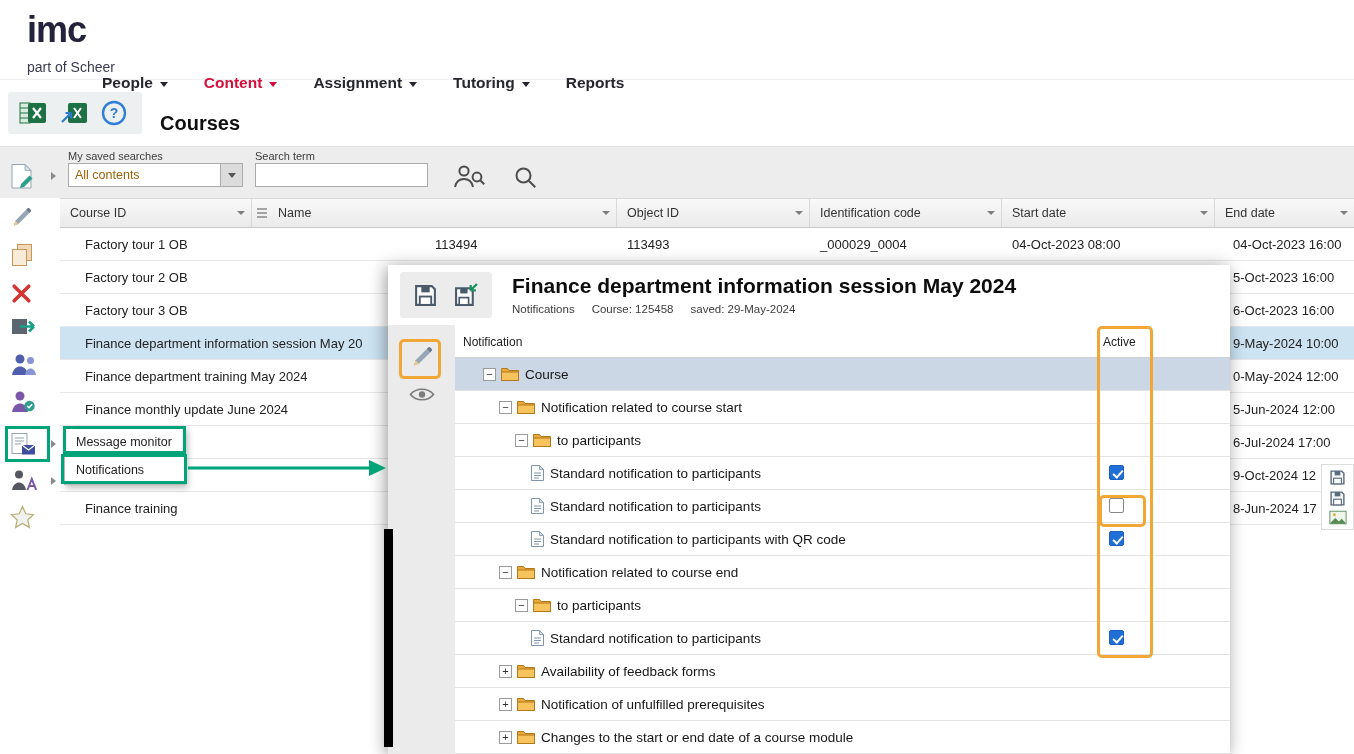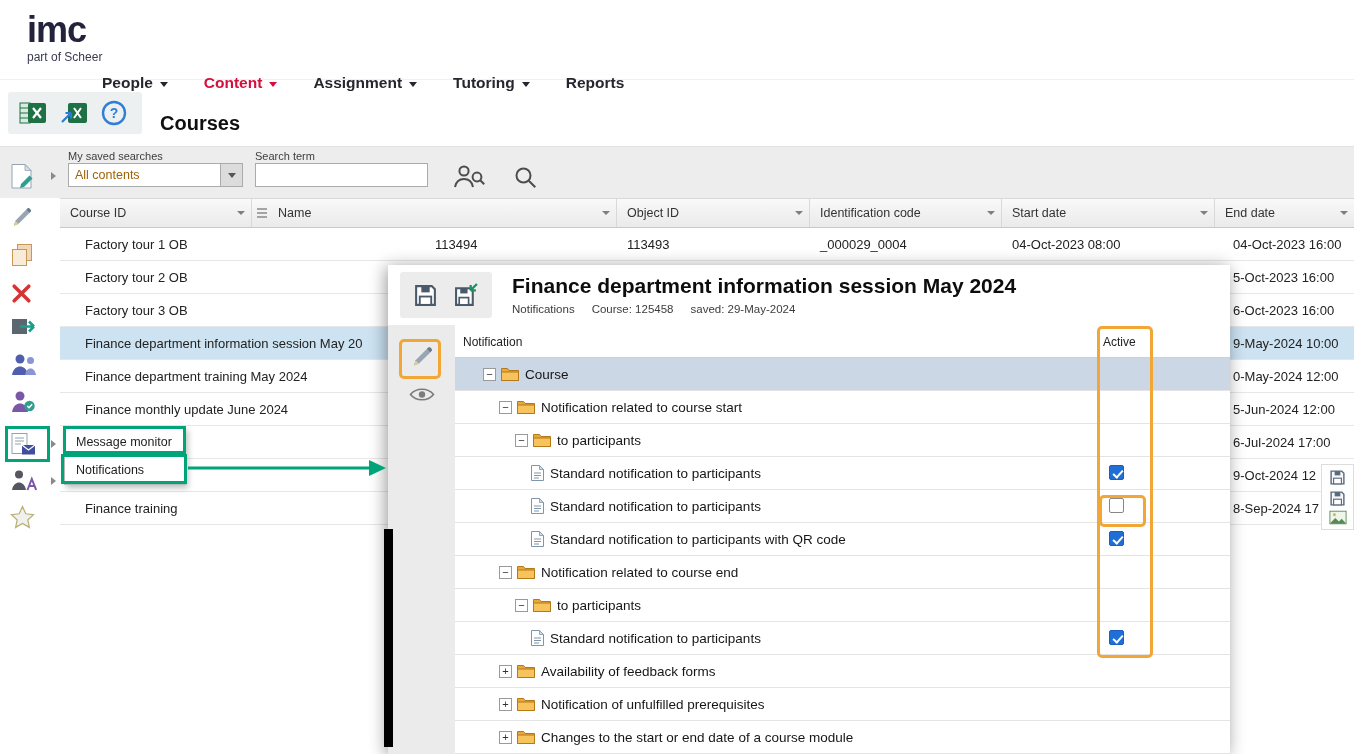--- a/index.html
+++ b/index.html
@@ -4,21 +4,21 @@
 <style>
   *{margin:0;padding:0;box-sizing:border-box}
   html,body{background:#fff}
   body{font-family:"Liberation Sans",sans-serif}
   .screen{position:relative;width:1354px;height:754px;background:#fff;overflow:hidden}
 
   
   .topnav{position:absolute;left:0;top:0;width:100%;height:80px;background:#fff;border-bottom:1px solid #f0f0f0}
   .logo{position:absolute;left:27px;top:12px;cursor:pointer;line-height:1}
   .logo-imc{font-size:36px;font-weight:bold;color:#23233c;letter-spacing:-1px}
-  .logo-sub{font-size:12px;color:#3a3a52;margin-top:3px}
+  .logo-sub{font-size:14px;color:#3a3a52;margin-top:12px}
   .nav-menu{position:absolute;left:102px;top:12px;height:80px;display:flex;align-items:flex-end;gap:36px}
   .nav-item{display:flex;align-items:center;gap:7px;font-size:15.5px;font-weight:bold;color:#26262e;cursor:pointer;white-space:nowrap}
   .nav-item.active{color:#d40f3c}
   .nav-item .tri{width:0;height:0;border-left:4.5px solid transparent;border-right:4.5px solid transparent;border-top:5px solid currentColor;margin-top:2px}
 
   
   .action-group{position:absolute;left:8px;top:92px;width:134px;height:42px;background:#edf0f0;border-radius:3px;display:flex;align-items:center;gap:13px;padding:0 11px}
   .ag-icon{display:flex;align-items:center;cursor:pointer}
   .page-title{position:absolute;left:160px;top:112px;font-size:20px;font-weight:bold;color:#101010}
 
@@ -341,21 +341,21 @@
           <div class="td ident"></div>
           <div class="td start"></div>
           <div class="td end">9-Oct-2024 12</div>
         </div>
         <div class="trow">
           <div class="td name">Finance training</div>
           <div class="td cid"></div>
           <div class="td oid"></div>
           <div class="td ident"></div>
           <div class="td start"></div>
-          <div class="td end">8-Sep-2024 17</div>
+          <div class="td end">8-Jun-2024 17</div>
         </div>
       </div>
   </div>
 
   <div class="row-actions">
     <span>
         <svg width="17" height="17" viewBox="0 0 24 24">
           <path d="M3 3h15l3 3v15H3z" fill="#f5f8fb" stroke="#5a6b7d" stroke-width="2"></path>
           <rect x="8" y="3" width="8" height="6" fill="#5a6b7d"></rect>
           <rect x="6.5" y="13" width="11" height="8" fill="#fff" stroke="#5a6b7d" stroke-width="1.6"></rect>

